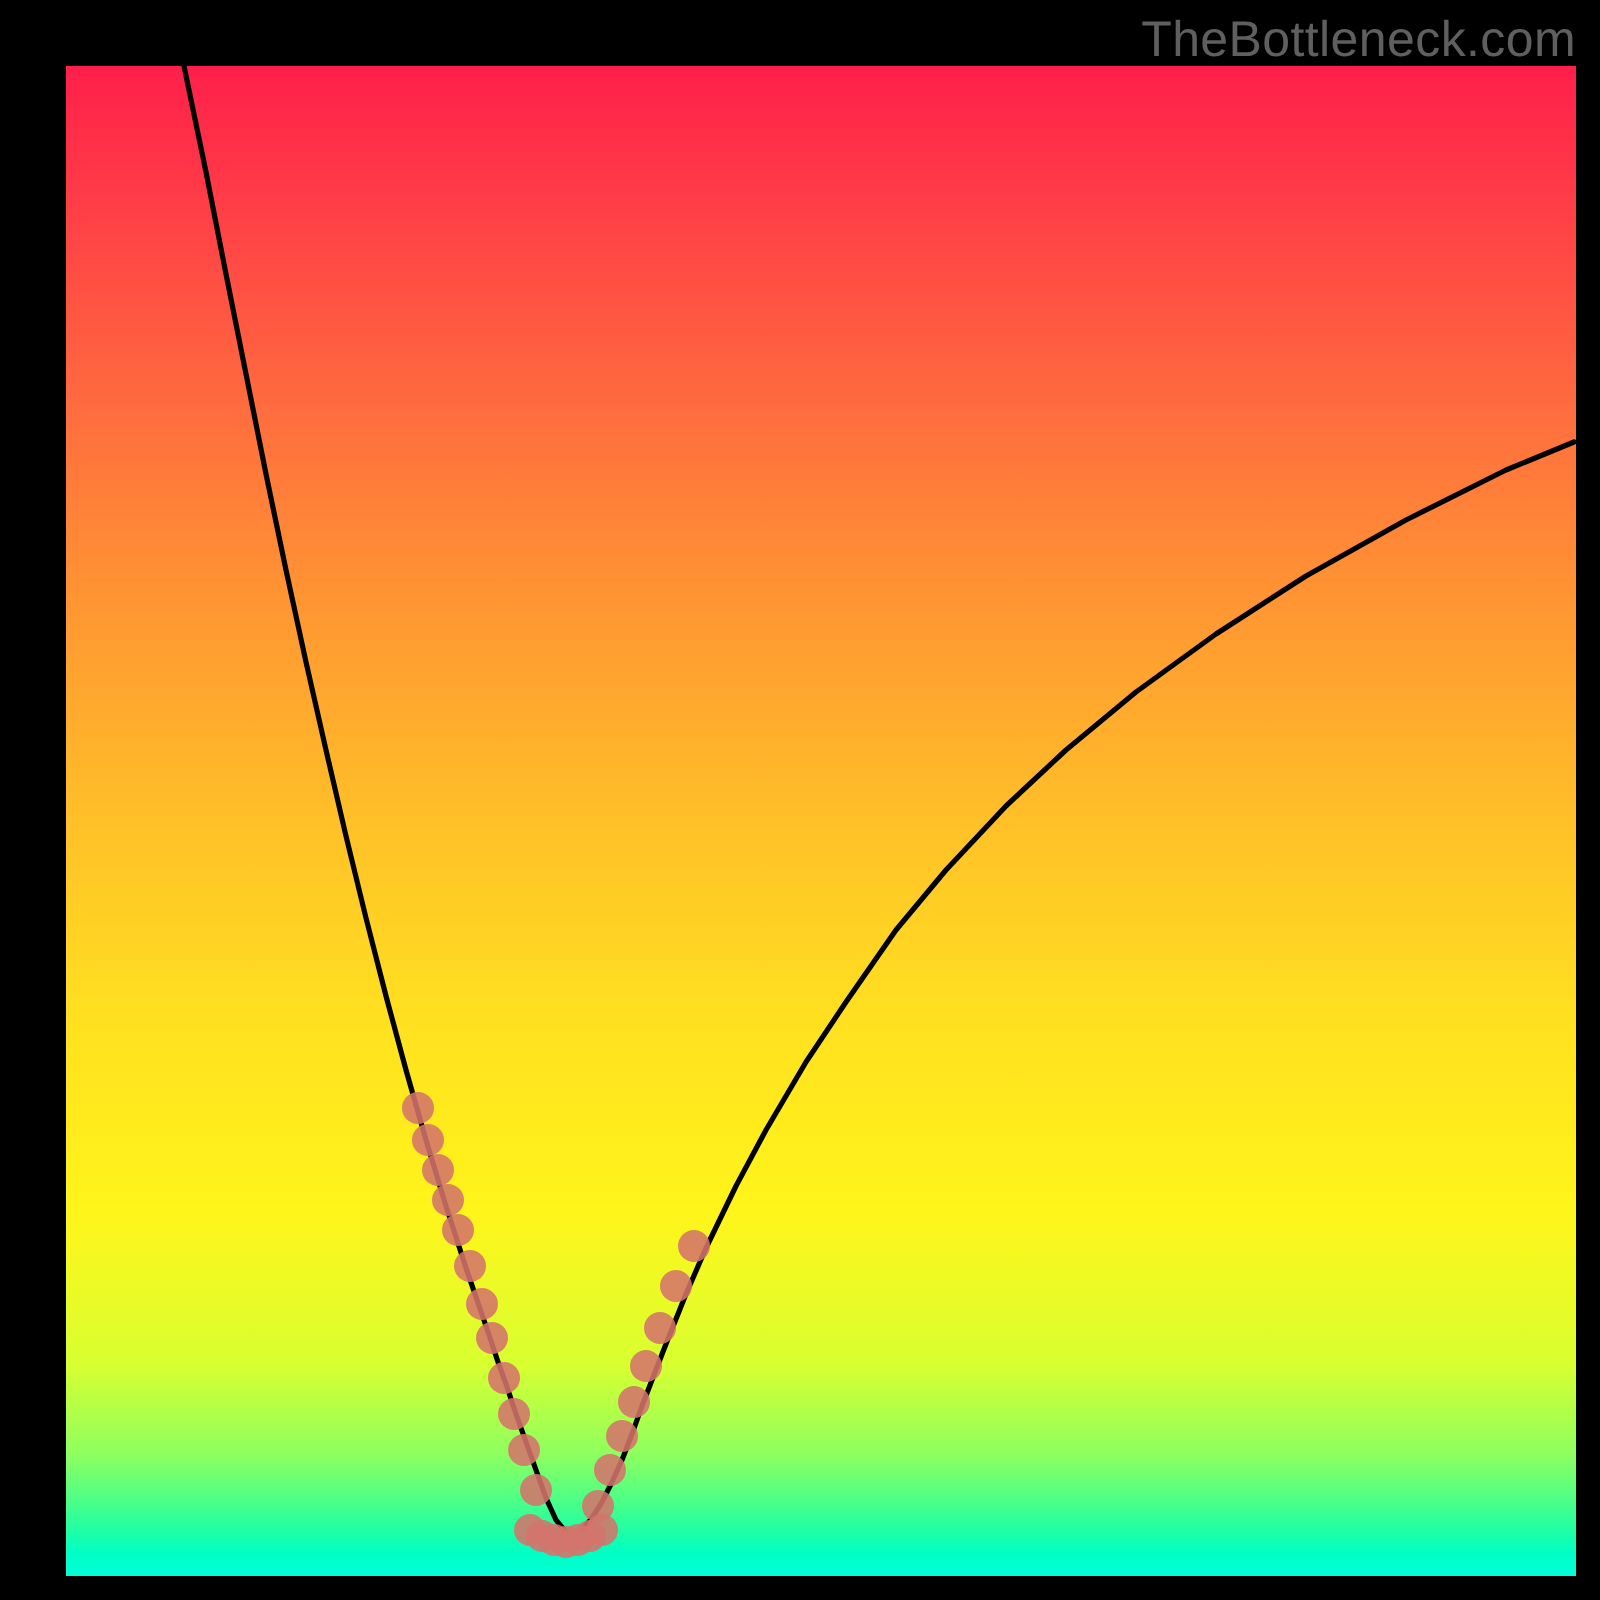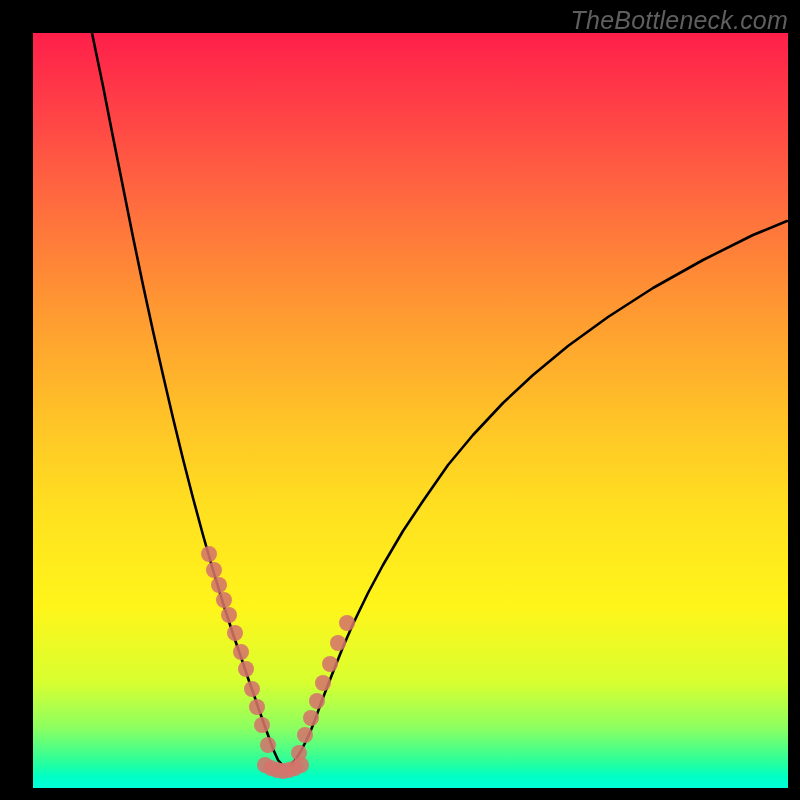--- a/index.html
+++ b/index.html
@@ -42,21 +42,20 @@
     );
   }
   .watermark {
     position: absolute;
     top: 6px;
     right: 12px;
     font-size: 25px;
     color: #5f5f5f;
     letter-spacing: 0.2px;
     font-weight: 520;
-    font-style: italic;
   }
   svg.curves {
     position: absolute;
     left: 0;
     top: 0;
     width: 755px;
     height: 755px;
   }
 </style>
 </head>

